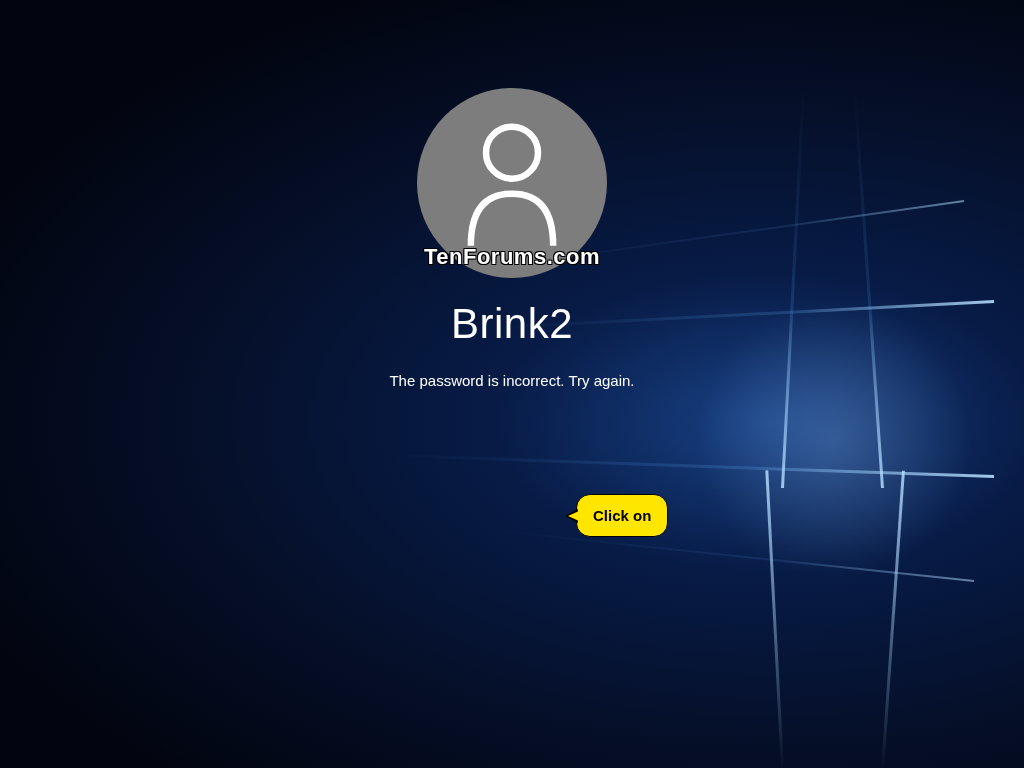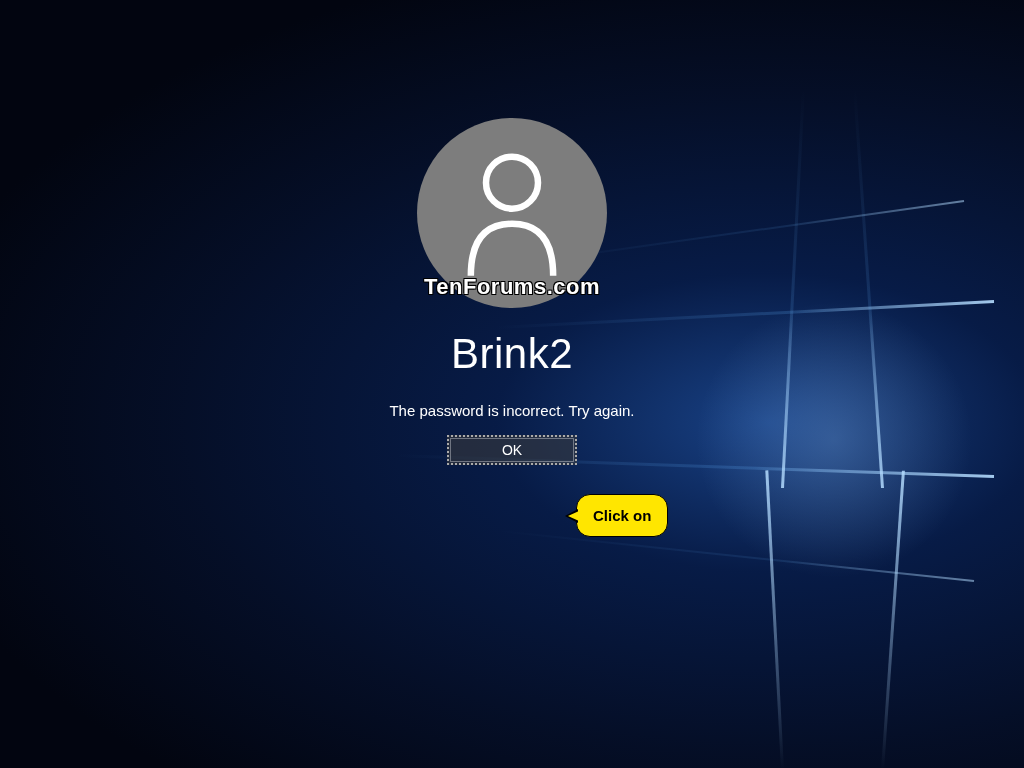--- a/index.html
+++ b/index.html
@@ -68,21 +68,21 @@
     .login-container {
       position: absolute;
       top: 0;
       left: 0;
       width: 100%;
       height: 100%;
       display: flex;
       flex-direction: column;
       align-items: center;
       justify-content: flex-start;
-      padding-top: 118px;
+      padding-top: 88px;
       z-index: 10;
     }
     
     .avatar {
       width: 190px;
       height: 190px;
       border-radius: 50%;
       background: #7d7d7d;
       display: flex;
       align-items: center;
@@ -209,19 +209,18 @@
       <path d="M 12 118 Q 12 70 50 70 Q 88 70 88 118" fill="none" stroke="#ffffff" stroke-width="6"></path>
     </svg>
   </div>
 
   <div class="watermark">TenForums.com</div>
 
   <div class="username">Brink2</div>
 
   <div class="error-message">The password is incorrect. Try again.</div>
 
-  <button class="ok-button">OK</button>
 
 </div>
 
 <div class="annotation">
   <div class="callout">Click on</div>
 </div>
 
 </body></html>

